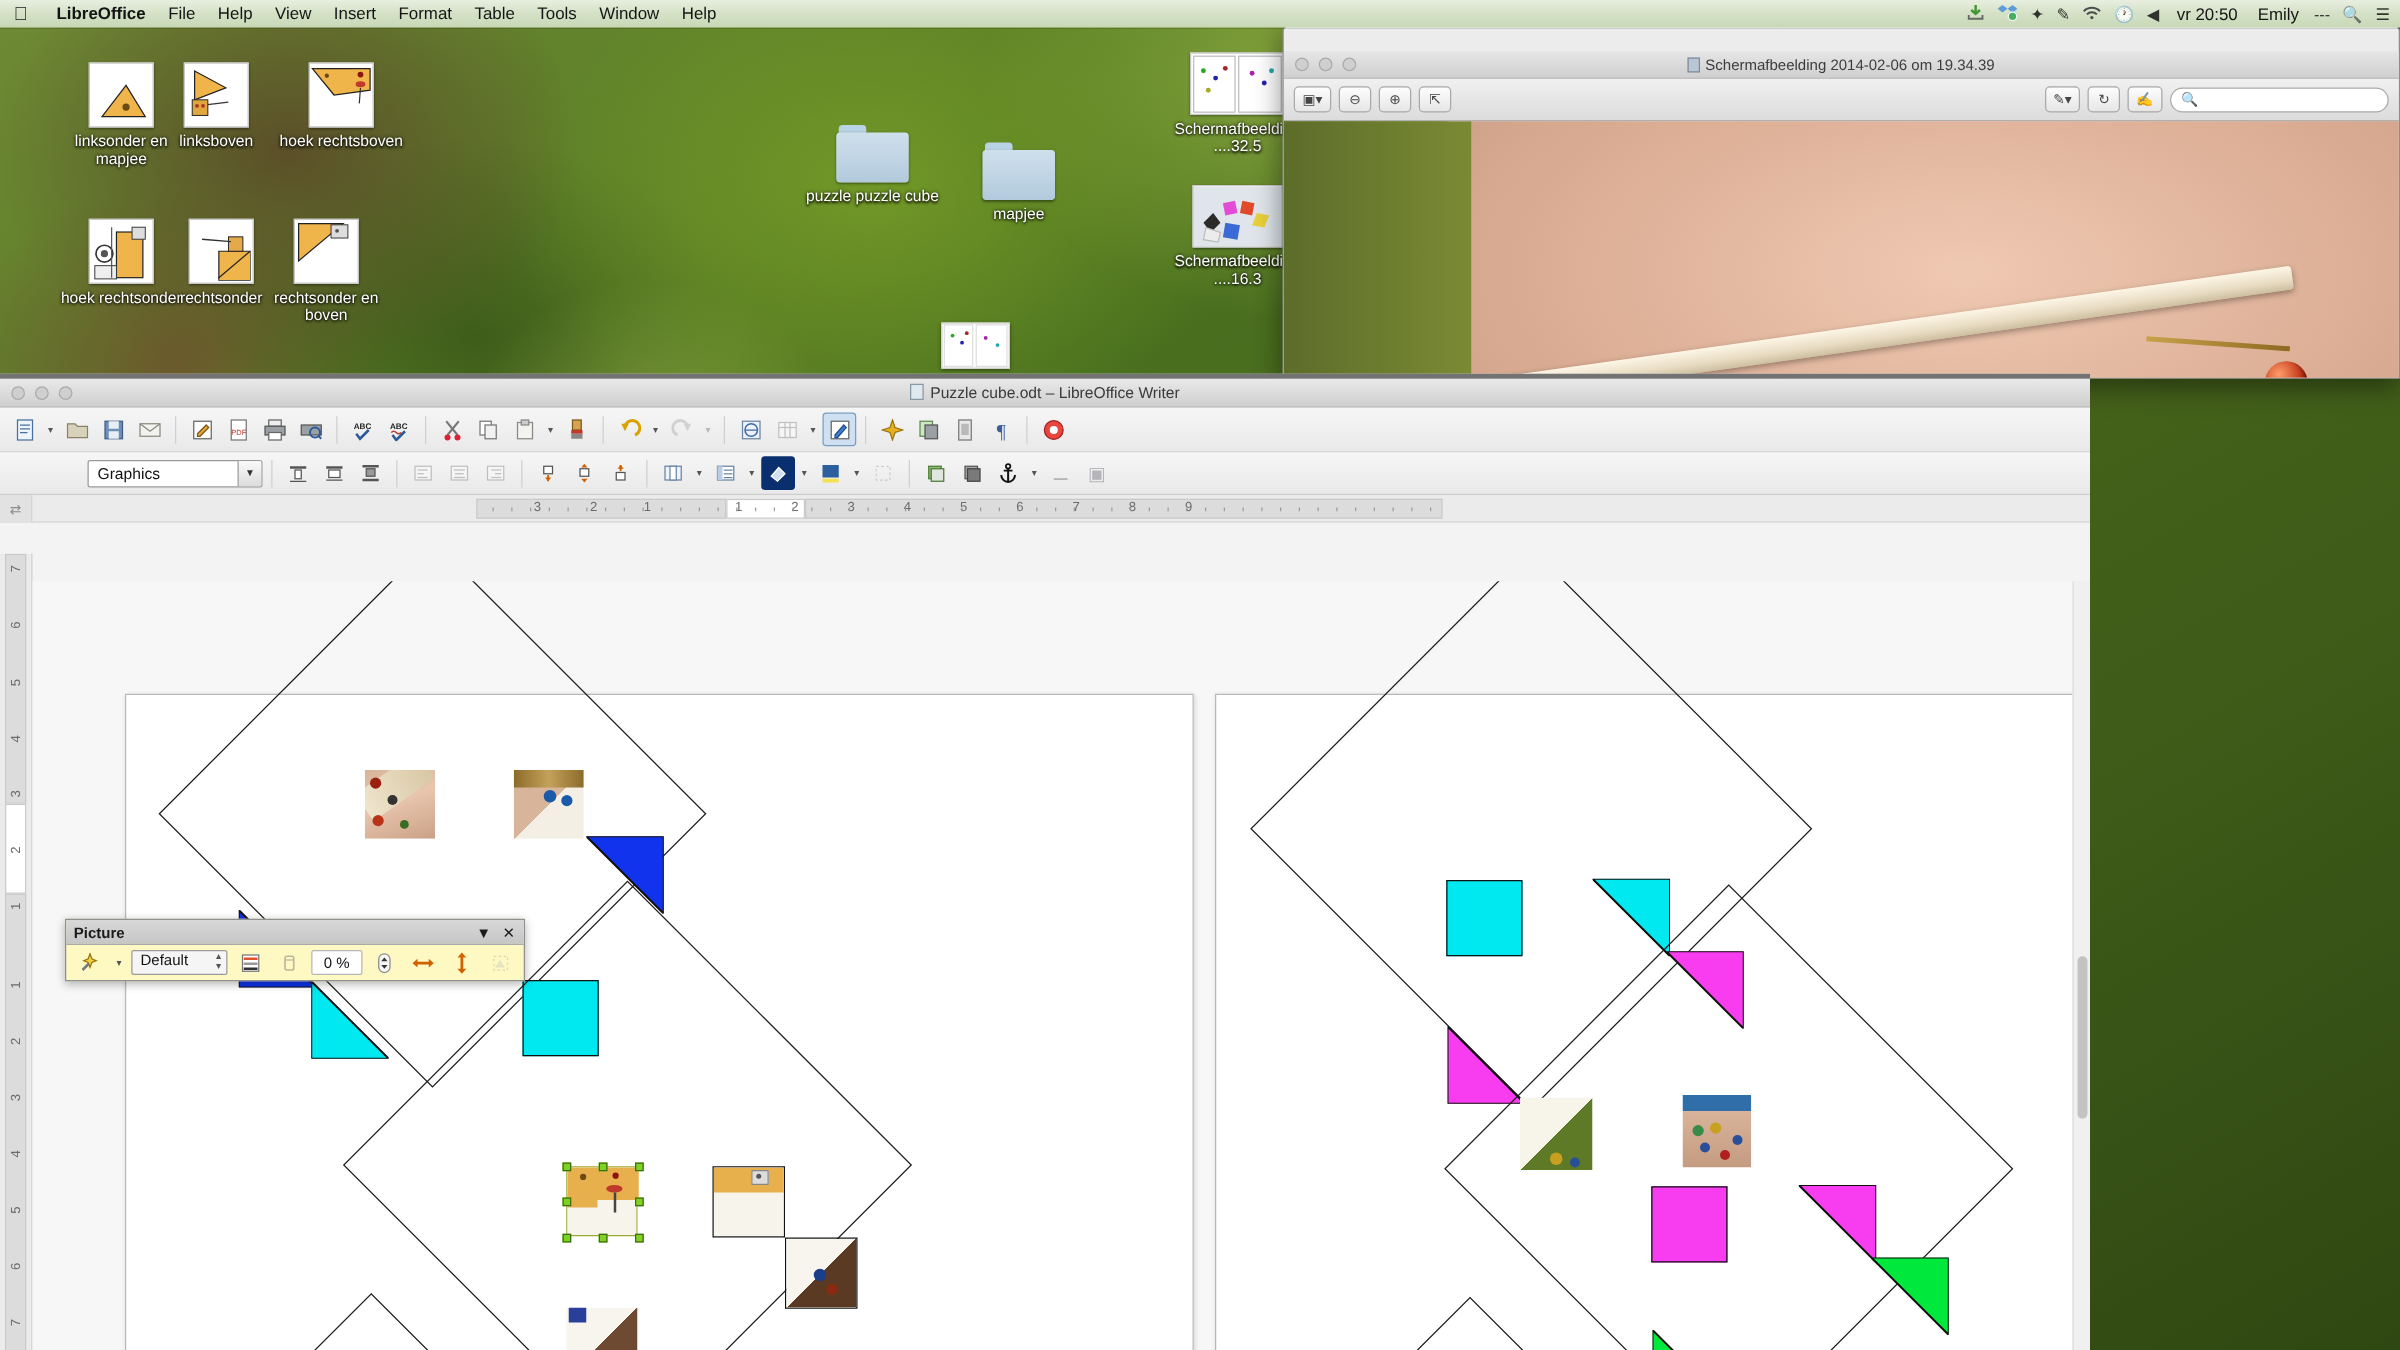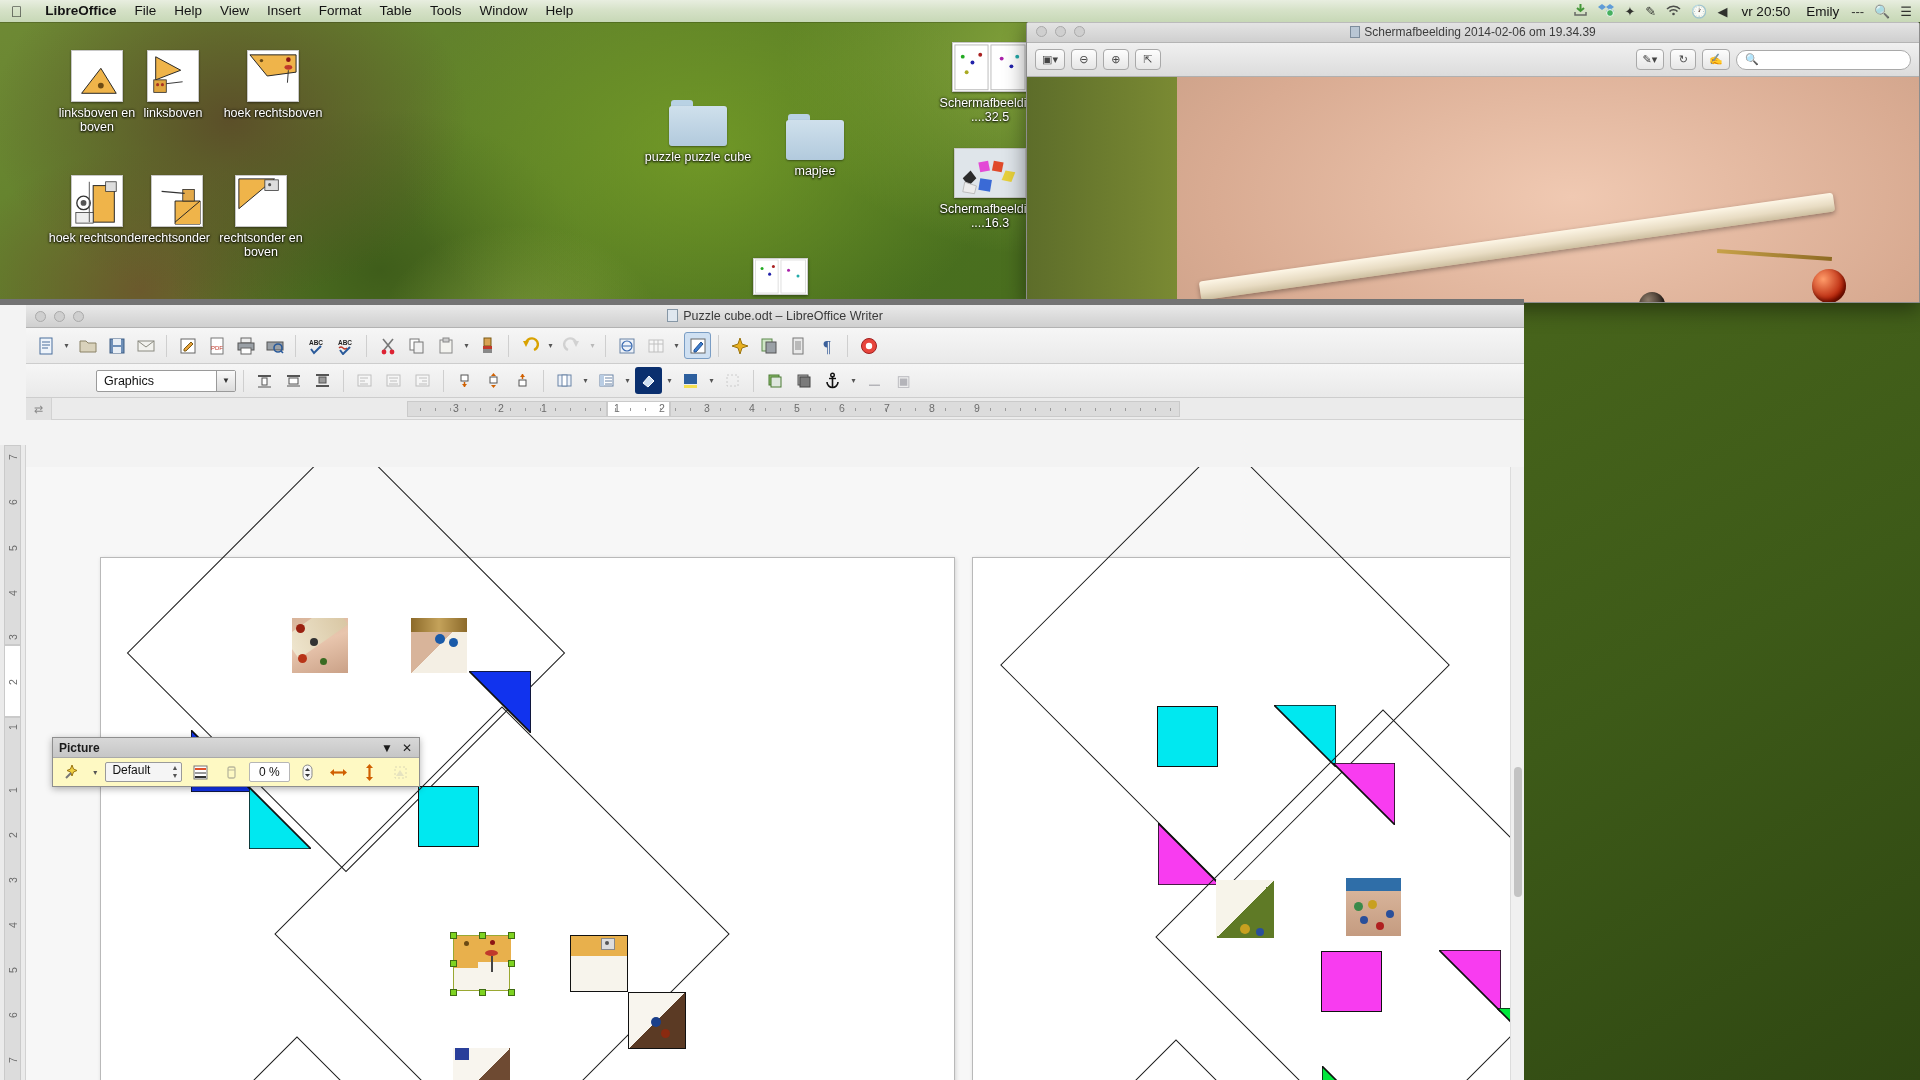--- a/index.html
+++ b/index.html
@@ -74,20 +74,21 @@
   #preview{
     position:absolute; left:1026px; top:20px; width:894px; height:283px;
     background:#ececec; border:1px solid #8d8d8d;
     border-radius:5px 5px 0 0; overflow:hidden; z-index:200;
     box-shadow:0 6px 22px rgba(0,0,0,.45);
   }
   #preview .tbar{
     height:22px; background:linear-gradient(180deg,#e6e6e6,#cfcfcf);
     border-bottom:1px solid #b4b4b4; display:flex; align-items:center;
     position:relative;
+    margin-top:20px;
   }
   .tlights{ display:flex; gap:8px; padding-left:9px;}
   .tl{width:11px;height:11px;border-radius:50%;background:#cfcfcf;border:1px solid #aaa;}
   #preview .ttitle{
     position:absolute;left:0;right:0;text-align:center;font-size:12px;color:#3c3c3c;
   }
   #preview .ttitle .dic{ display:inline-block; width:10px;height:12px;background:#b9c6d4;
       border:1px solid #7d8c9c; vertical-align:-2px; margin-right:4px;}
   #preview .tools{
     height:34px; background:linear-gradient(180deg,#f0f0f0,#dcdcdc);
@@ -121,24 +122,23 @@
     background:linear-gradient(90deg,#c8a24a,#8d6a22); transform:rotate(4deg);
   }
   .bead{ position:absolute; border-radius:50%; box-shadow:inset -2px -3px 4px rgba(0,0,0,.45);}
   .bead.red{ left:785px; top:192px; width:34px;height:34px;
     background:radial-gradient(circle at 33% 30%,#ff9c6a,#b01800 70%,#6b0d00);}
   .bead.dark{ left:612px; top:215px; width:26px;height:26px;
     background:radial-gradient(circle at 35% 30%,#8c7b6a,#241a14 72%);}
 
   
   #lo{
-    position:absolute; left:0; top:299px; width:1524px; height:781px;
+    position:absolute; left:0; top:299px; width:1672px; height:781px;
     background:#f3f3f3; z-index:300; overflow:hidden;
-    border-top:6px solid #737373;
-    padding-left:26px;
+    border-top:4px solid #737373;
   }
   #lo .titlebar{
     height:23px; background:linear-gradient(180deg,#e9e9e9,#cfcfcf);
     border-bottom:1px solid #b2b2b2; display:flex; align-items:center; position:relative;
   }
   #lo .titlebar .ttxt{ position:absolute;left:0;right:0;text-align:center;font-size:12.5px;color:#3a3a3a;}
   #lo .titlebar .docico{display:inline-block;width:11px;height:13px;background:#dfe7ef;border:1px solid #8697a6;vertical-align:-2px;margin-right:5px;}
 
   .lotoolbar{
     height:36px; background:linear-gradient(180deg,#f6f6f6,#e9e9e9);
@@ -241,21 +241,21 @@
 
 <div id="desktop"></div>
 
 <div class="dicon" style="left:42px;top:50px">
   <div class="thumb">
     <svg class="art" viewBox="0 0 52 52">
       <polygon points="10,44 30,18 46,44" fill="#efb44a" stroke="#222" stroke-width="1"></polygon>
       <circle cx="30" cy="36" r="3" fill="#6b4a14"></circle>
     </svg>
   </div>
-  <div class="lbl">linksboven en boven</div>
+  <div class="lbl">linksonder en mapjee</div>
 </div>
 
 <div class="dicon" style="left:118px;top:50px">
   <div class="thumb">
     <svg class="art" viewBox="0 0 52 52">
       <polygon points="8,6 34,20 8,30" fill="#efb44a" stroke="#222" stroke-width="1"></polygon>
       <rect x="6" y="30" width="13" height="13" fill="#e0a63f" stroke="#222" stroke-width=".8"></rect>
       <circle cx="10" cy="35" r="1.6" fill="#a32"></circle>
         <circle cx="15" cy="35" r="1.6" fill="#a32"></circle>
       <line x1="19" y1="34" x2="36" y2="32" stroke="#333" stroke-width="1"></line>

